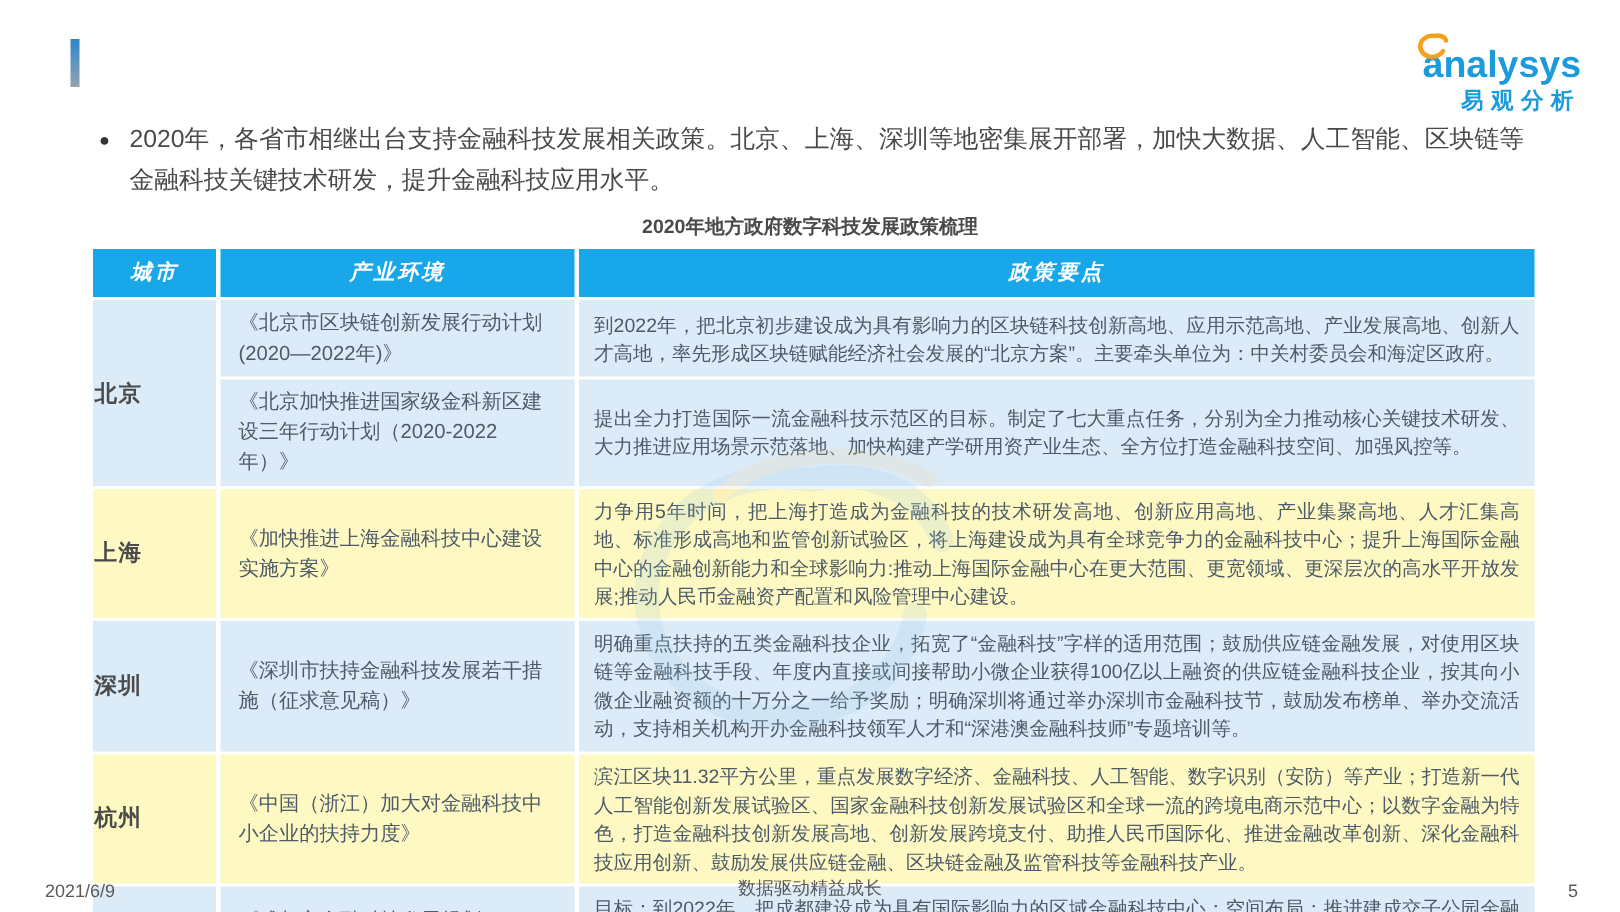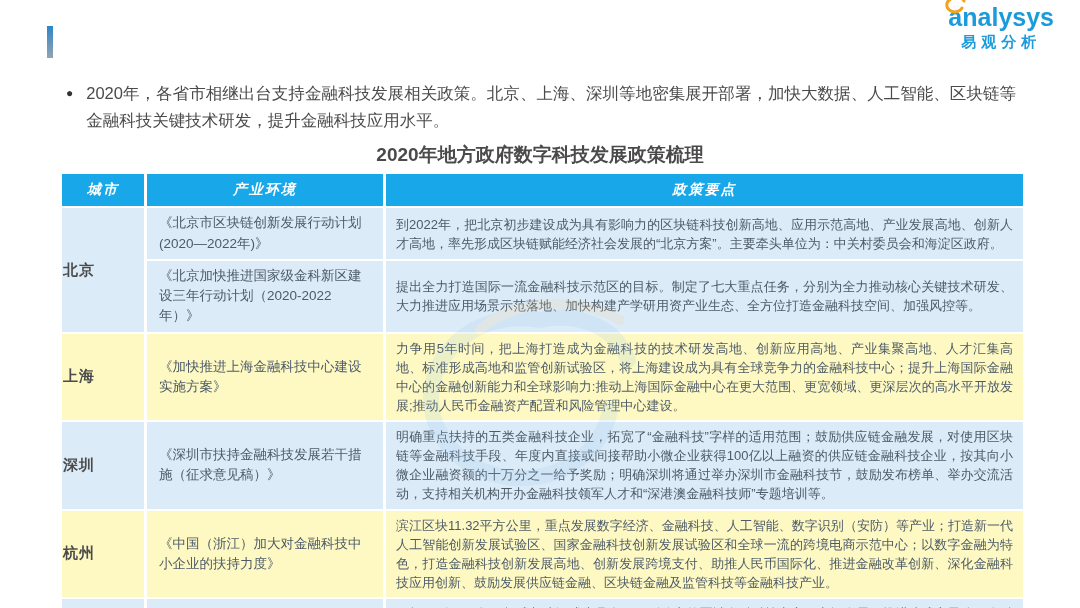--- a/index.html
+++ b/index.html
@@ -4,30 +4,30 @@
 <style>
   html,body{margin:0;padding:0;background:#e8e8e8;}
   .slide{
     position:relative;width:1080px;height:608px;background:#ffffff;
     font-family:"Liberation Sans","DejaVu Sans",sans-serif;overflow:hidden;margin:0 auto;
   }
   
   .title-row{display:flex;align-items:center;gap:10px;margin:26px 0 0 47px;}
   .accent-bar{width:6px;height:32px;background:linear-gradient(#2e86c8,#93a3b1);}
   .page-title{font-size:26px;font-weight:bold;color:#545454;letter-spacing:1px;}
-  .logo{position:absolute;top:4px;right:26px;text-align:center;line-height:1.1;}
+  .logo{position:absolute;top:30px;right:26px;text-align:right;line-height:1.1;}
   .logo-en{font-size:25px;font-weight:bold;color:#1b9bdc;letter-spacing:0px;position:relative;}
   .logo-swirl{position:absolute;left:-6px;top:-9px;}
   .logo-cn{font-size:15px;font-weight:bold;color:#1b9bdc;letter-spacing:5px;margin-top:2px;}
   
   .bullet-row{display:flex;gap:13px;margin:22px 40px 0 66px;width:950px;}
   .bullet-dot{font-size:12px;color:#333;line-height:2.2;}
   .bullet-text{font-size:16.5px;line-height:1.62;color:#4a4a4a;text-align:justify;}
   
-  .table-title{text-align:center;font-size:19px;font-weight:bold;color:#4a4a4a;margin-top:9px;}
+  .table-title{text-align:center;font-size:13px;font-weight:bold;color:#4a4a4a;margin-top:9px;}
   table.policy{border-collapse:separate;border-spacing:3px 2px;margin:4px 0 0 59px;table-layout:fixed;}
   col.c-city{width:82px;} col.c-name{width:236px;} col.c-points{width:637px;}
   th{background:#18a8e9;color:#ffffff;font-size:14px;font-weight:bold;height:30px;letter-spacing:2px;font-style:italic;}
   td{vertical-align:middle;color:#4d5b68;}
   td.city-cell{font-size:15px;font-weight:bold;color:#4b4b4b;letter-spacing:1px;}
   td.name-cell{font-size:13.5px;line-height:1.5;padding:5px 12px;}
   td.points-cell{font-size:13px;line-height:1.47;padding:5px 10px;text-align:justify;}
   tr.row-base td{background:#dcebf8;}
   tr.row-alt td{background:#fef9c3;}
   
@@ -112,14 +112,19 @@
           <td class="points-cell">滨江区块11.32平方公里，重点发展数字经济、金融科技、人工智能、数字识别（安防）等产业；打造新一代人工智能创新发展试验区、国家金融科技创新发展试验区和全球一流的跨境电商示范中心；以数字金融为特色，打造金融科技创新发展高地、创新发展跨境支付、助推人民币国际化、推进金融改革创新、深化金融科技应用创新、鼓励发展供应链金融、区块链金融及监管科技等金融科技产业。</td>
         </tr>
         <tr class="row-base">
           <td rowspan="1" class="city-cell">成都</td>
           <td class="name-cell">《成都市金融科技发展规划（2020-2022年）》</td>
           <td class="points-cell">目标：到2022年，把成都建设成为具有国际影响力的区域金融科技中心；空间布局：推进建成交子公园金融商务区、天府国际金融科技产业园，多个空间梯度布局、生态体系完善、产业辐射较强的金融科技特色功能区；扶持：增强交子金融“5+2”平台服务能力，加大对金融科技中小企业的扶持力度。</td>
         </tr>
       </tbody>
   </table>
 
+  <div class="footer">
+    <span class="footer-date">2021/6/9</span>
+    <div class="footer-slogan">数据驱动精益成长</div>
+    <span class="footer-page">5</span>
+  </div>
 
 </div>
 
 </body></html>

